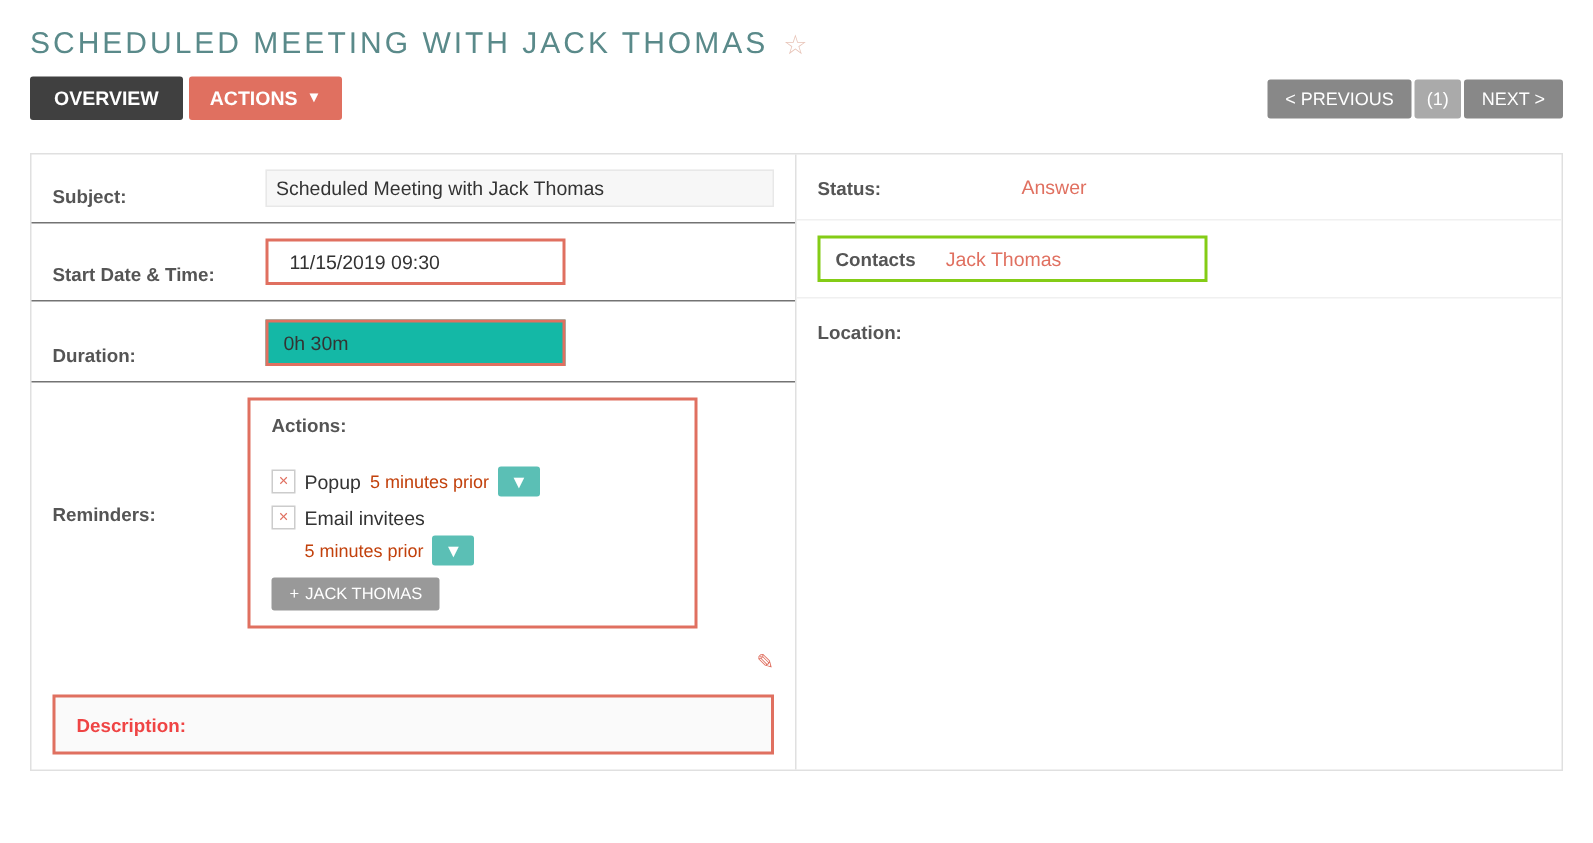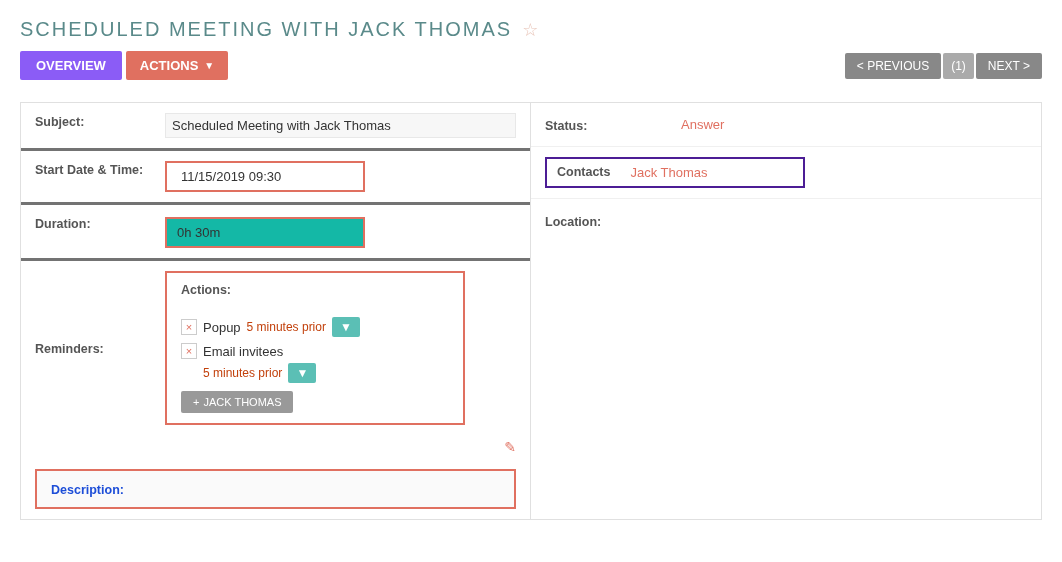--- a/index.html
+++ b/index.html
@@ -35,21 +35,21 @@
       padding: 0 20px 12px 20px;
       display: flex;
       align-items: center;
       justify-content: space-between;
     }
     .toolbar-left {
       display: flex;
       gap: 4px;
     }
     .btn-overview {
-      background: #8b5cf6;
+      background: #404040;
       color: #fff;
       border: none;
       padding: 7px 16px;
       font-size: 13px;
       cursor: pointer;
       border-radius: 2px;
       font-weight: bold;
     }
     .btn-actions {
       background: #e07060;
@@ -99,24 +99,25 @@
     .form-grid {
       display: grid;
       grid-template-columns: 1fr 1fr;
       border-bottom: none;
     }
     .left-col {
       border-right: 1px solid #e0e0e0;
     }
     .field-row {
       display: flex;
-      align-items: flex-start;
-      padding: 10px 14px;
-      border-bottom: 3px solid #737373;
+      align-items: flex-end;
+      padding: 10px 14px;
+      border-bottom: 1px solid #737373;
       min-height: 44px;
+      gap: 12px;
     }
     .field-label {
       font-weight: bold;
       color: #555;
       min-width: 130px;
       padding-top: 2px;
       font-size: 12.5px;
     }
     .field-value {
       flex: 1;
@@ -144,24 +145,25 @@
     .duration-box {
       border: 2px solid #e07060;
       padding: 6px 10px;
       background: #14b8a6;
       display: inline-block;
       min-width: 200px;
       margin-top: 2px;
     }
 
     .contacts-box {
-      border: 2px solid #4c1d95;
+      border: 2px solid #84cc16;
       padding: 6px 10px;
       background: #fff;
       display: flex;
+      align-items: center;
       min-width: 260px;
     }
     .contacts-label-inner {
       font-weight: bold;
       color: #555;
       margin-right: 20px;
       font-size: 12.5px;
     }
     .contacts-link {
       color: #e07060;
@@ -262,21 +264,21 @@
       border: 2px solid #e07060;
       margin: 10px 14px;
       padding: 10px 14px;
       display: flex;
       align-items: flex-start;
       gap: 10px;
       background: #fafafa;
     }
     .desc-label {
       font-weight: bold;
-      color: #1d4ed8;
+      color: #ef4444;
       min-width: 100px;
       font-size: 12.5px;
       padding-top: 2px;
     }
     .desc-value {
       font-size: 13px;
       color: #333;
       line-height: 1.6;
     }
 

